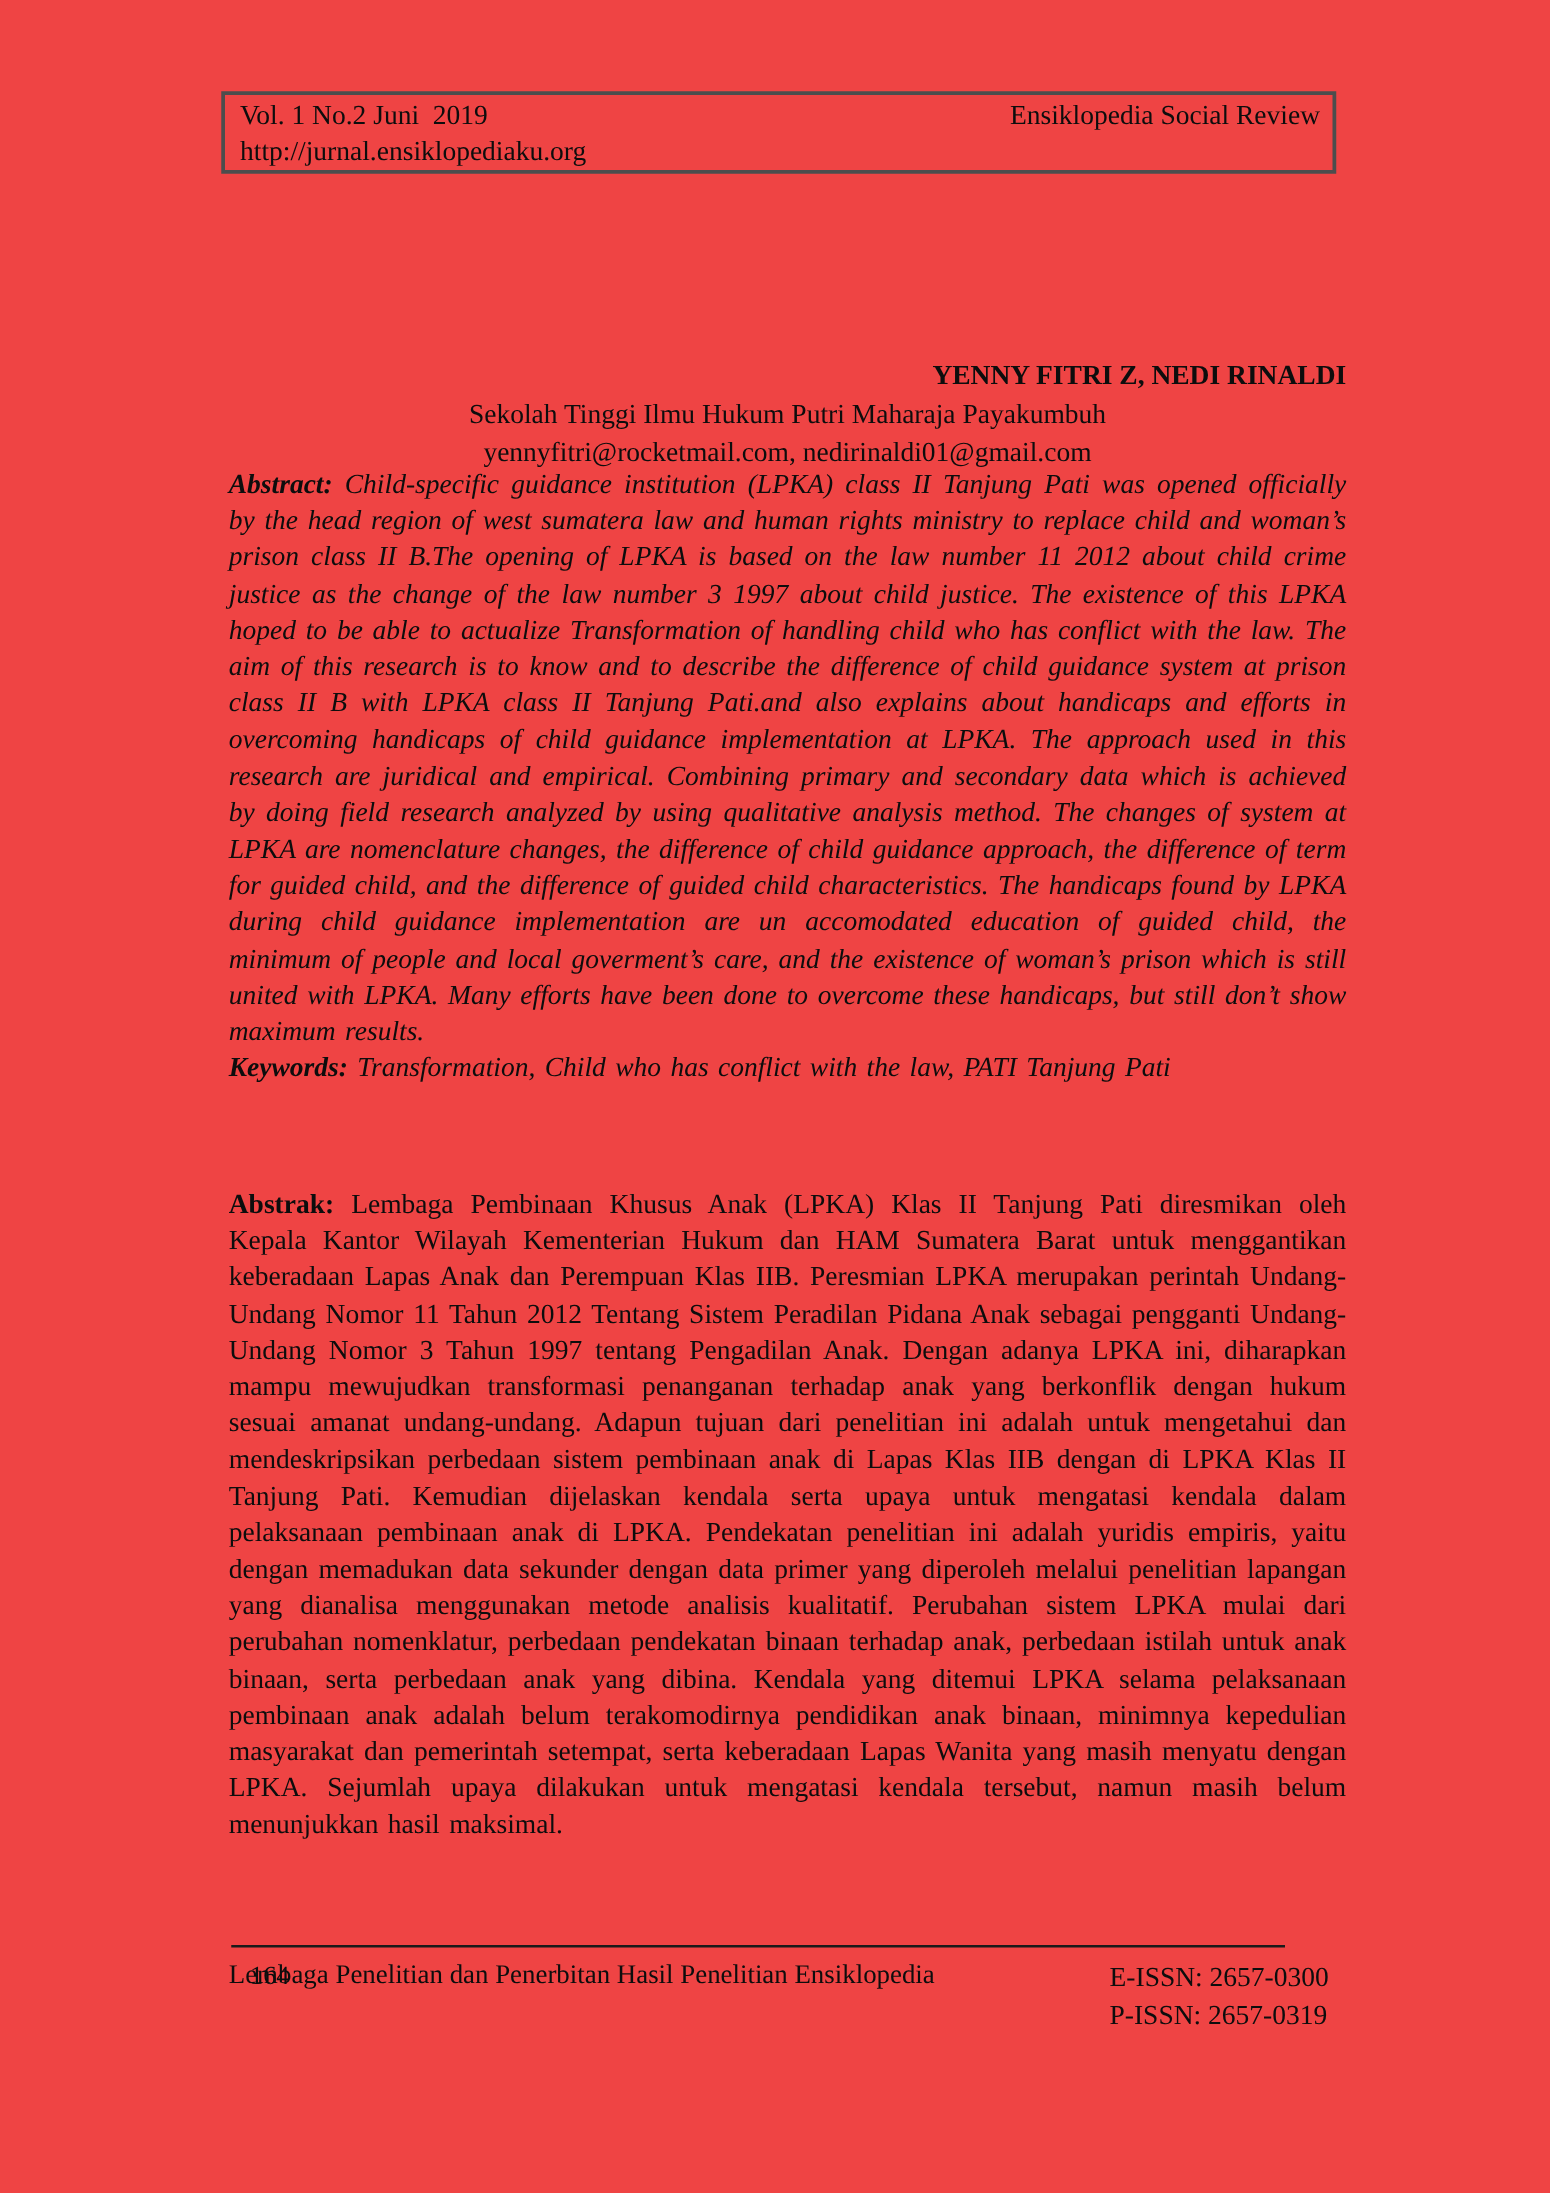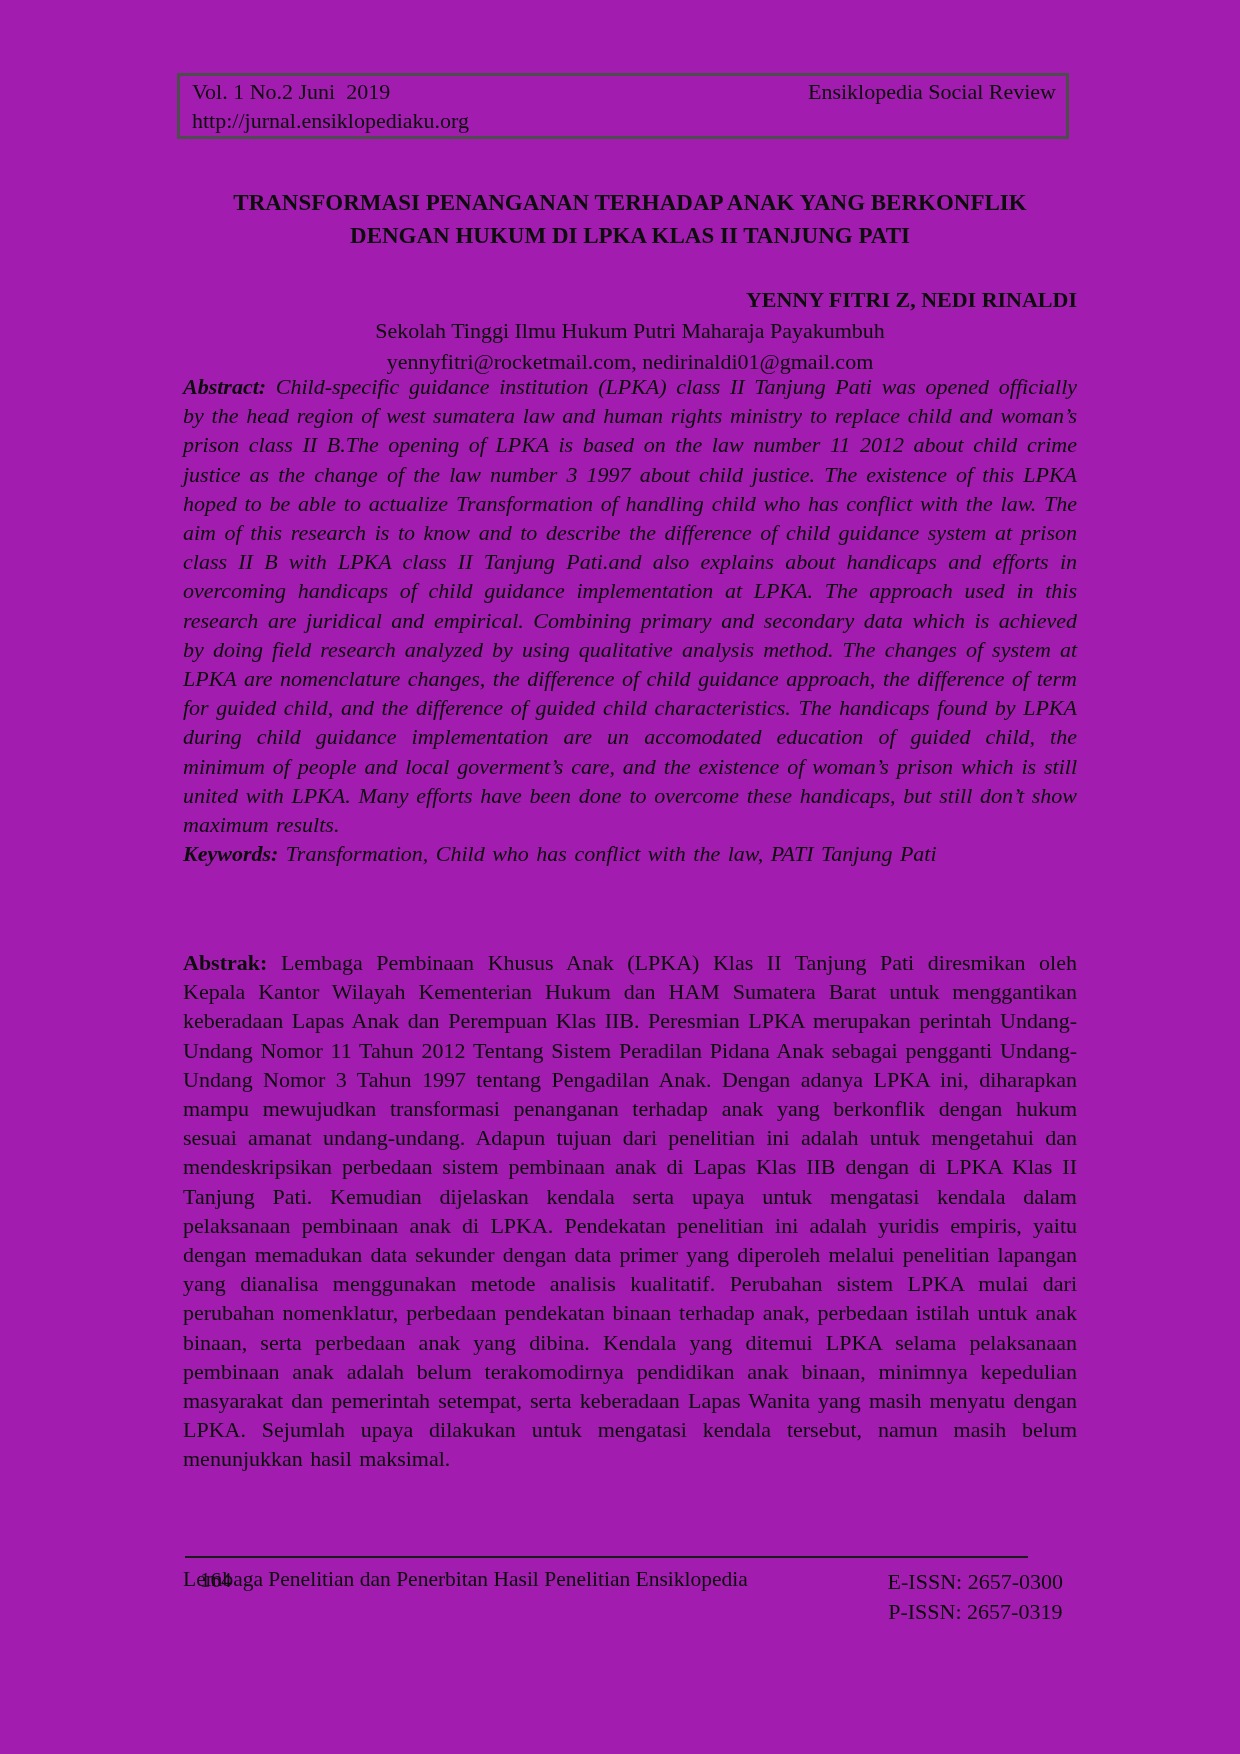--- a/index.html
+++ b/index.html
@@ -1,20 +1,20 @@
 <!DOCTYPE html>
 <html><head>
 <meta charset="utf-8">
 <style>
   html,body{margin:0;padding:0;background:#e8e8e8;}
   .page{
     position:relative;
     width:1240px;
     height:1754px;
-    background:#a21caf;
+    background:#ef4444;
     font-family:"Liberation Serif", serif;
     color:#0d0d0d;
     overflow:hidden;
   }
   .header-box{
     position:absolute;
     left:177px; top:73px;
     width:892px; height:66px;
     border:3px solid #4d4d4d;
     box-sizing:border-box;
@@ -76,44 +76,40 @@
   .publisher{
     position:absolute;
     left:183px; top:1567px;
     width:894px;
     text-align:left;
     font-size:21.5px;
   }
   .issn-block{
     position:absolute;
     right:177px; top:1567px;
-    text-align:center;
+    text-align:left;
     font-size:22px;
     line-height:30px;
   }
 </style>
 </head>
 <body>
 
 <div class="page">
 
   <div class="header-box">
     <div class="header-row">
       <span class="pre">Vol. 1 No.2 Juni  2019</span>
       <span>Ensiklopedia Social Review</span>
     </div>
     <div class="header-row">
       <span>http://jurnal.ensiklopediaku.org</span>
     </div>
   </div>
 
-  <div class="title-block">
-    <div>TRANSFORMASI PENANGANAN TERHADAP ANAK YANG BERKONFLIK</div>
-    <div>DENGAN HUKUM DI LPKA KLAS II TANJUNG PATI</div>
-  </div>
 
   <div class="author-block">
     <div class="authors">YENNY FITRI Z, NEDI RINALDI</div>
     <div>Sekolah Tinggi Ilmu Hukum Putri Maharaja Payakumbuh</div>
     <div>yennyfitri@rocketmail.com, nedirinaldi01@gmail.com</div>
   </div>
 
   <div class="abs-en-block">
     <p class="jpara italic"><span class="lbl">Abstract:</span> <span>Child-specific guidance institution (LPKA) class II Tanjung Pati was opened officially by the head region of west sumatera law and human rights ministry to replace child and woman’s prison class II B.The opening of LPKA is based on the law number 11 2012 about child crime justice as the change of the law number 3 1997 about child justice. The existence of this LPKA hoped to be able to actualize Transformation of handling child who has conflict with the law. The aim of this research is to know and to describe the difference of child guidance system at prison class II B with LPKA class II Tanjung Pati.and also explains about handicaps and efforts in overcoming handicaps of child guidance implementation at LPKA. The approach used in this research are juridical and empirical. Combining primary and secondary data which is achieved by doing field research analyzed by using qualitative analysis method. The changes of system at LPKA are nomenclature changes, the difference of child guidance approach, the difference of term for guided child, and the difference of guided child characteristics. The handicaps found by LPKA during child guidance implementation are un accomodated education of guided child, the minimum of people and local goverment’s care, and the existence of woman’s prison which is still united with LPKA. Many efforts have been done to overcome these handicaps, but still don’t show maximum results.</span></p>
     <p class="jpara italic kw-line"><span class="lbl">Keywords:</span> <span>Transformation, Child who has conflict with the law, PATI Tanjung Pati</span></p>

